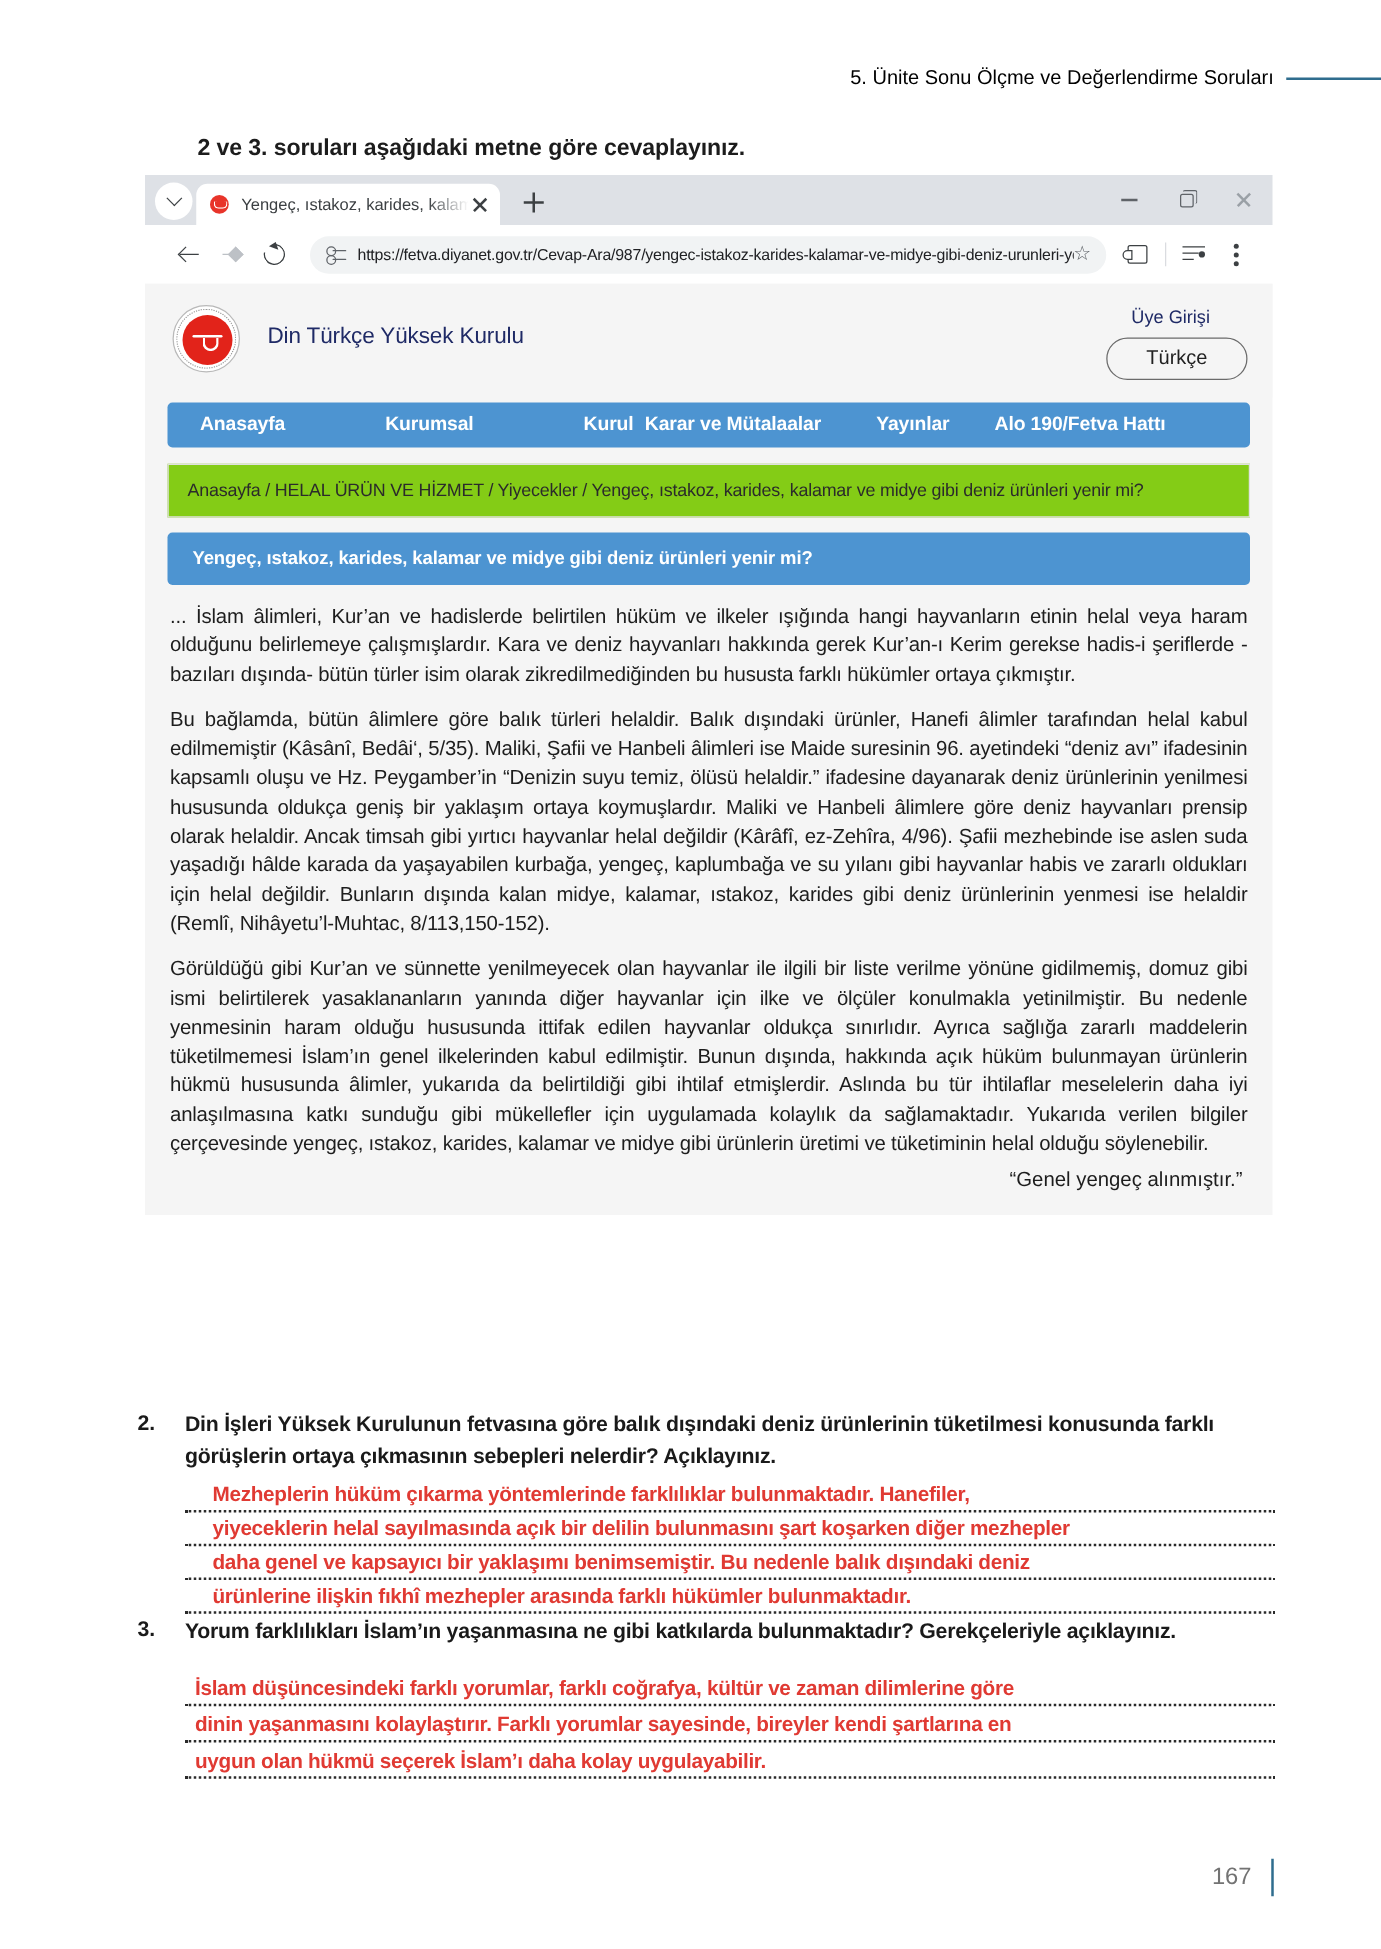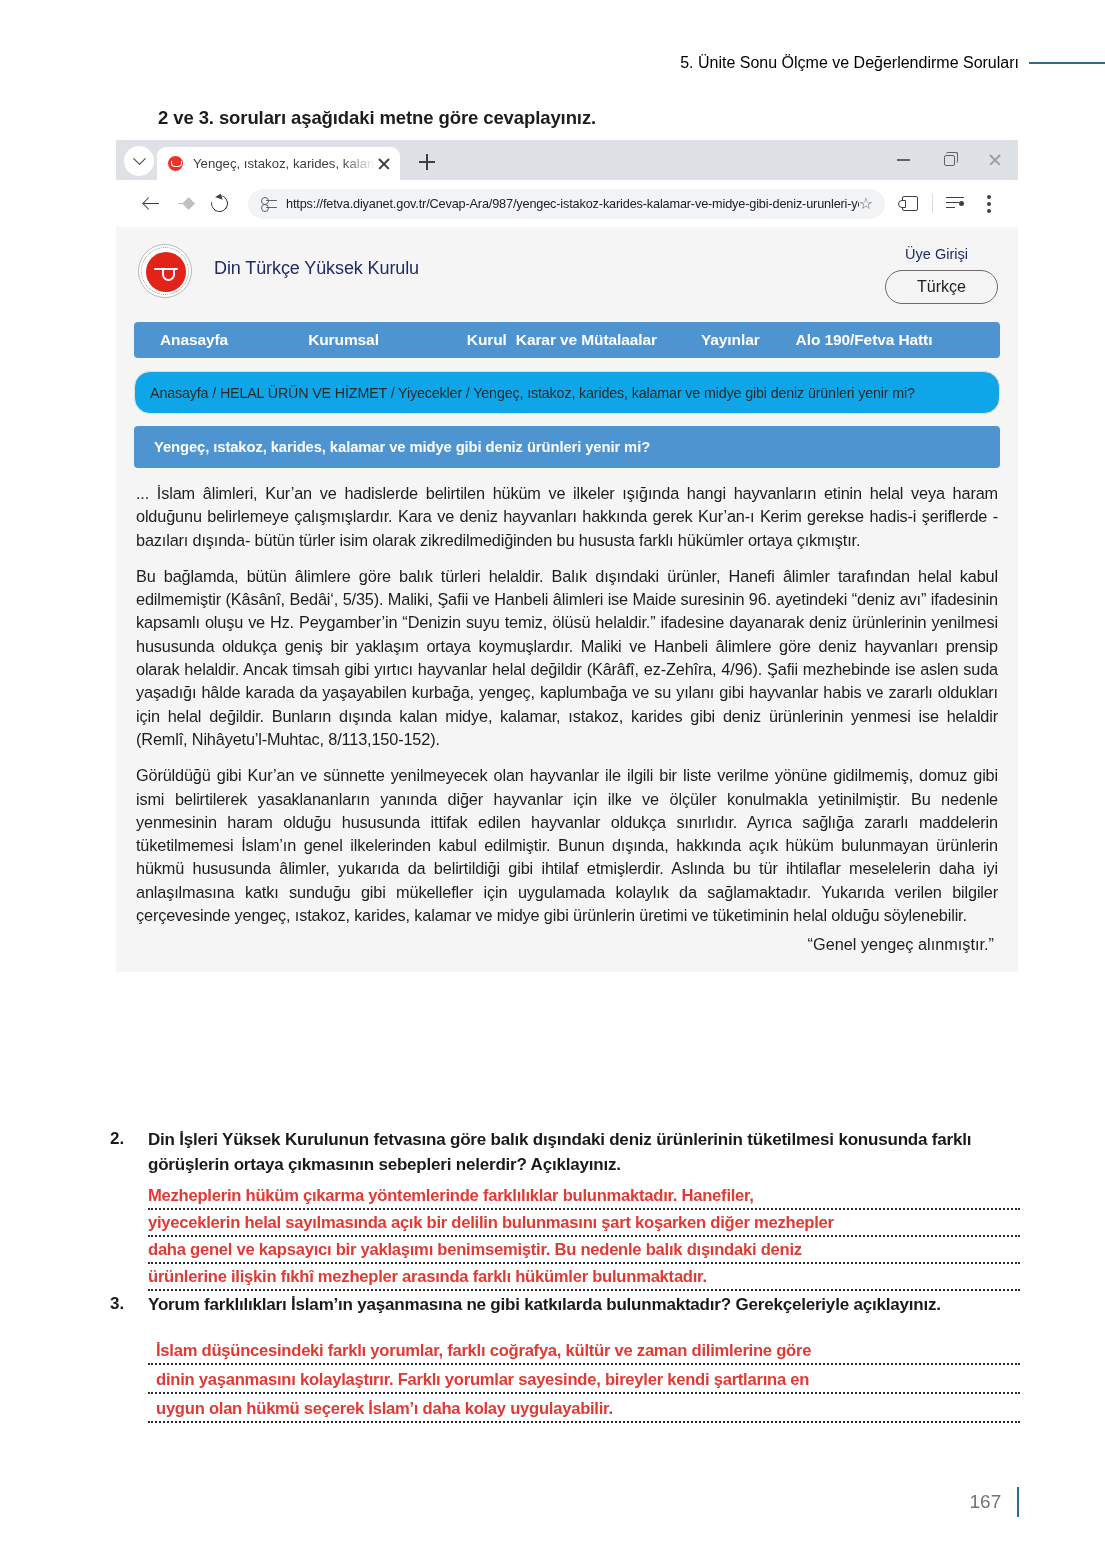--- a/index.html
+++ b/index.html
@@ -351,23 +351,23 @@
   }
   .nav-0 { margin-left: 26px; }
   .nav-1 { margin-left: 80px; }
   .nav-2 { margin-left: 88px; }
   .nav-3 { margin-left: 9px; }
   .nav-4 { margin-left: 44px; }
   .nav-5 { margin-left: 36px; }
 
   .breadcrumb {
     margin: 13px 18px 0 18px;
-    background: #0ea5e9;
+    background: #84cc16;
     border: 1px solid #e0e0e0;
-    border-radius: 16px;
+    border-radius: 0;
     min-height: 43px;
     display: flex;
     align-items: center;
     padding: 0 15px;
     font-size: 14.3px;
     color: #2b2b2b;
     letter-spacing: -.15px;
   }
 
   .qtitle {
@@ -423,21 +423,21 @@
   }
 
   .answer { margin-top: 6px; padding-left: 38px; }
   .ansline {
     position: relative;
     height: 27px;
     border-bottom: 2.2px dotted #2b2b2b;
   }
   .ansline span {
     position: absolute;
-    left: 0;
+    left: 22px;
     bottom: 2px;
     font-size: 16.6px;
     font-weight: bold;
     color: #e03a33;
     white-space: nowrap;
     letter-spacing: -.25px;
     background: #ffffff;
     padding-right: 3px;
   }
   #q3-block .answer { margin-top: 18px; }

